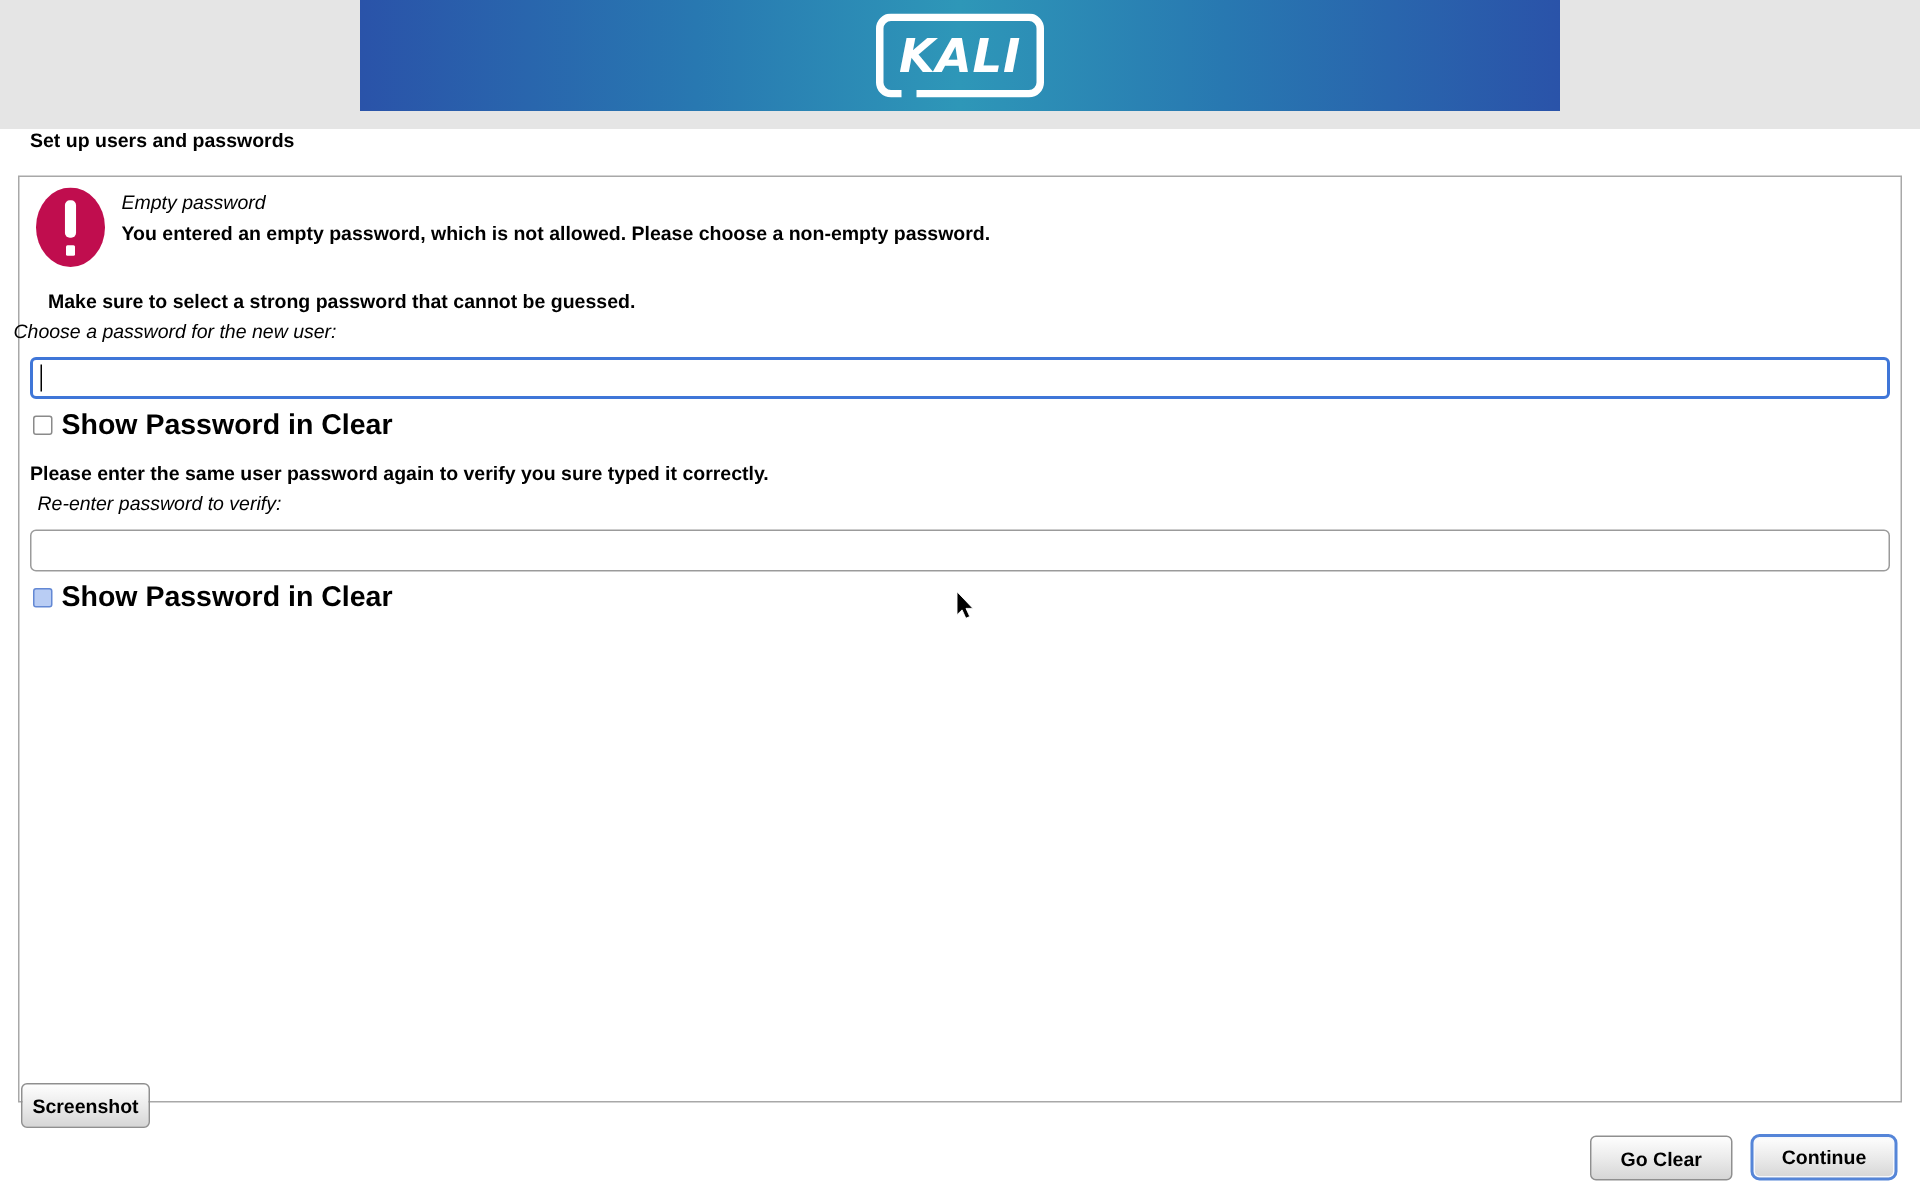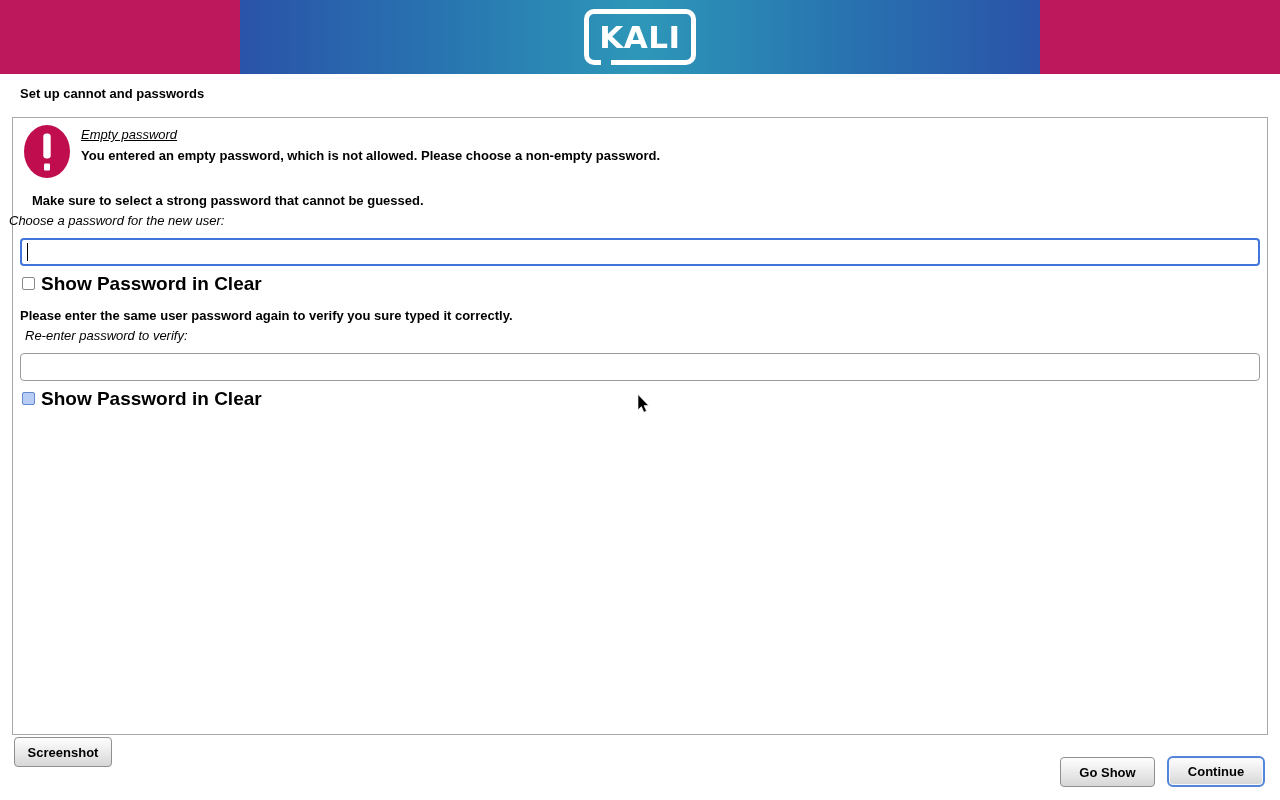--- a/index.html
+++ b/index.html
@@ -1,22 +1,23 @@
 <!DOCTYPE html>
 <html><head>
 <meta charset="utf-8">
 <style>
   * { margin: 0; padding: 0; box-sizing: border-box; }
   html, body { width: 1280px; height: 800px; background: #ffffff; overflow: hidden; }
   body { font-family: "Liberation Sans", "DejaVu Sans", sans-serif; color: #000; position: relative; }
 
   
   .banner {
-    position: absolute; left: 0; top: 0; width: 1280px; height: 74px;
-    background: #be185d;
+    position: absolute; left: 0; top: 0; width: 1280px; height: 86px;
+    background: #e5e5e5;
+    font-style: italic;
   }
   .banner-center {
     position: absolute; left: 240px; top: 0; width: 800px; height: 74px;
     background: linear-gradient(90deg, #2a53a9 0%, #2878b1 28%, #2e97b8 50%, #2878b1 72%, #2a53a9 100%);
   }
   .logo { position: absolute; left: 584px; top: 9px; width: 112px; height: 56px; }
 
   
   .page-title {
     position: absolute; left: 20px; top: 87px;
@@ -25,21 +26,21 @@
 
   
   .main-panel {
     position: absolute; left: 12px; top: 117px; width: 1256px; height: 618px;
     background: #ffffff; border: 1px solid #a8a8a8;
   }
 
   .error-icon { position: absolute; left: 24px; top: 125px; width: 46px; height: 53px; }
   .alert-title {
     position: absolute; left: 81px; top: 128px;
-    font-size: 13px; font-style: italic; line-height: 14px; text-decoration: underline;
+    font-size: 13px; font-style: italic; line-height: 14px;
   }
   .alert-message {
     position: absolute; left: 81px; top: 148px;
     font-size: 13px; font-weight: bold; line-height: 15px;
   }
 
   .section-heading { position: absolute; font-size: 13px; font-weight: bold; line-height: 14px; }
   .field-label { position: absolute; font-size: 13px; font-style: italic; line-height: 14px; }
 
   .pw-input {
@@ -66,42 +67,42 @@
   
   .btn {
     position: absolute; height: 30px;
     border: 1px solid #8f8f8f; border-radius: 4px;
     background: linear-gradient(#fefefe, #e9e9e9 55%, #d6d6d6);
     font-size: 13px; font-weight: bold; color: #000;
     font-family: "Liberation Sans", "DejaVu Sans", sans-serif;
     display: flex; align-items: center; justify-content: center;
     cursor: default;
   }
-  .btn-screenshot { left: 14px; top: 737px; width: 98px; }
+  .btn-screenshot { left: 14px; top: 722px; width: 86px; }
   .btn-goback { left: 1060px; top: 757px; width: 95px; }
   .btn-continue {
     left: 1167px; top: 756px; width: 98px; height: 31px;
     border: 2px solid #5585d8; border-radius: 6px;
     box-shadow: inset 0 0 0 1px #f6f8fc;
   }
 
   .cursor { position: absolute; left: 637px; top: 394px; width: 13px; height: 20px; }
 </style>
 </head>
 <body>
 
 <div class="banner">
   <div class="banner-center"></div>
   <svg class="logo" viewBox="0 0 112 56">
     <path d="M 27 53.5 L 102 53.5 A 7.5 7.5 0 0 0 109.5 46 L 109.5 10 A 7.5 7.5 0 0 0 102 2.5 L 10 2.5 A 7.5 7.5 0 0 0 2.5 10 L 2.5 46 A 7.5 7.5 0 0 0 10 53.5 L 17 53.5" fill="none" stroke="#ffffff" stroke-width="5"></path>
     <text x="56" y="39" text-anchor="middle" fill="#ffffff" font-size="31" font-weight="600" font-family="DejaVu Sans, Liberation Sans, sans-serif" letter-spacing="0.5">KALI</text>
   </svg>
 </div>
 
-<div class="page-title">Set up cannot and passwords</div>
+<div class="page-title">Set up users and passwords</div>
 
 <div class="main-panel"></div>
 
 <svg class="error-icon" viewBox="0 0 46 53">
   <ellipse cx="23" cy="26.5" rx="23" ry="26.5" fill="#c00d4e"></ellipse>
   <rect x="19.3" y="8.5" width="7.4" height="25" rx="3.2" fill="#ffffff"></rect>
   <rect x="20" y="38.5" width="6" height="7" rx="1" fill="#ffffff"></rect>
 </svg>
 <div class="alert-title">Empty password</div>
 <div class="alert-message">You entered an empty password, which is not allowed. Please choose a non-empty password.</div>
@@ -113,18 +114,18 @@
 <div class="checkbox" style="top:277px;"></div>
 <div class="checkbox-label" style="top:277px;">Show Password in Clear</div>
 
 <div class="section-heading" style="left:20px; top:309px;">Please enter the same user password again to verify you sure typed it correctly.</div>
 <div class="field-label" style="left:25px; top:329px;">Re-enter password to verify:</div>
 <input class="pw-input plain" style="top: 353px;" type="text" value="">
 <div class="checkbox highlighted" style="top:392px;"></div>
 <div class="checkbox-label" style="top:392px;">Show Password in Clear</div>
 
 <div class="btn btn-screenshot">Screenshot</div>
-<div class="btn btn-goback">Go Show</div>
+<div class="btn btn-goback">Go Clear</div>
 <div class="btn btn-continue">Continue</div>
 
 <svg class="cursor" viewBox="0 0 13 20">
   <path d="M1 0.5 L1 15.8 L4.4 12.6 L6.9 18.2 L9.5 17 L7 11.6 L11.6 11.6 Z" fill="#000000" stroke="#ffffff" stroke-width="0.6"></path>
 </svg>
 
 </body></html>

